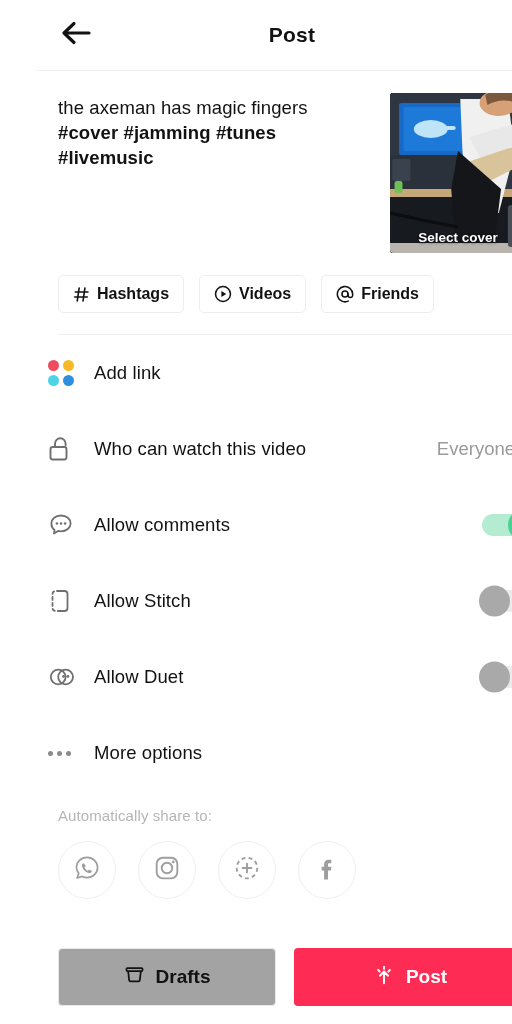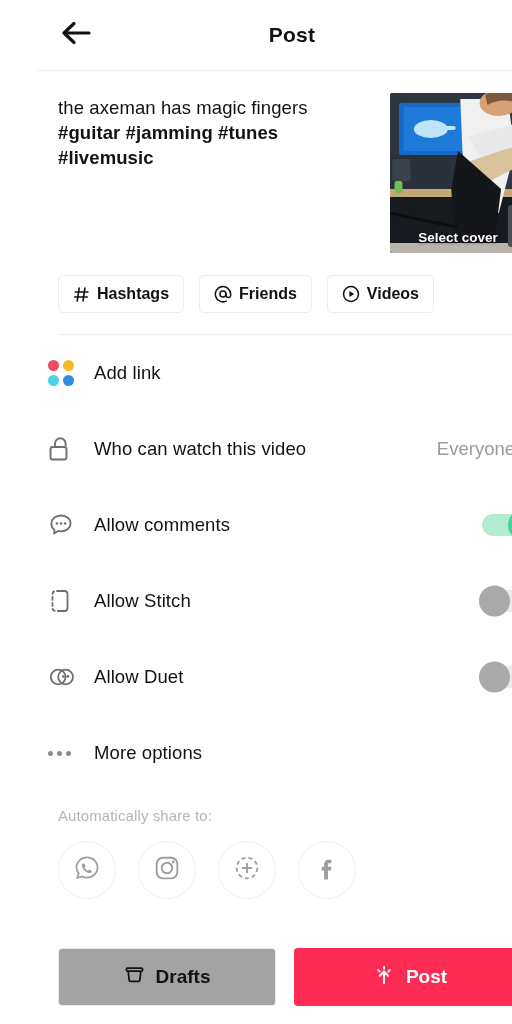--- a/index.html
+++ b/index.html
@@ -131,21 +131,21 @@
           <path d="M28 13H3M3 13L13 3.5M3 13L13 22.5" stroke="#121212" stroke-width="3.2" stroke-linecap="round" stroke-linejoin="round"></path>
         </svg>
       </span>
     </div>
     <div class="header-title">Post</div>
   </div>
 
   <div class="caption-wrap">
     <div class="caption-text">
       <span>the axeman has magic fingers</span><br>
-      <span class="caption-line2">#guitar #jamming #tunes</span><br>
+      <span class="caption-line2">#cover #jamming #tunes</span><br>
       <span class="caption-line2">#livemusic</span>
     </div>
     <div class="cover">
       <svg viewBox="0 0 120 160" preserveAspectRatio="none">
         <rect x="0" y="0" width="120" height="160" fill="#23282f"></rect>
         <rect x="0" y="0" width="120" height="96" fill="#2e3741"></rect>
         <rect x="8" y="10" width="62" height="52" rx="2" fill="#1769c8"></rect>
         <rect x="12" y="14" width="54" height="44" rx="1" fill="#1e7ad8"></rect>
         <ellipse cx="36" cy="36" rx="15" ry="9" fill="#bfe3f7"></ellipse>
         <rect x="36" y="33" width="22" height="4" rx="2" fill="#bfe3f7"></rect>
@@ -173,34 +173,34 @@
       <span class="chip-ico">
         <svg width="17" height="17" viewBox="0 0 20 20" fill="none">
           <path d="M7.2 2.5 L5 17.5 M14 2.5 L11.8 17.5 M2.7 7 H17.6 M1.9 13 H16.8" stroke="#121212" stroke-width="1.9" stroke-linecap="round"></path>
         </svg>
       </span>
       <span>Hashtags</span>
     </div>
     <div class="chip">
       <span class="chip-ico">
         <svg width="18" height="18" viewBox="0 0 20 20" fill="none">
-          <circle cx="10" cy="10" r="3.4" stroke="#121212" stroke-width="1.7"></circle>
-          <path d="M13.4 10 V11.8 a2.6 2.6 0 0 0 5.1 0 V10 A8.5 8.5 0 1 0 13.6 17.9" stroke="#121212" stroke-width="1.7" stroke-linecap="round" fill="none"></path>
-        </svg>
-      </span>
-      <span>Friends</span>
+          <circle cx="10" cy="10" r="8.3" stroke="#121212" stroke-width="1.7"></circle>
+          <path d="M8.2 6.6 L13.6 10 L8.2 13.4 Z" fill="#121212"></path>
+        </svg>
+      </span>
+      <span>Videos</span>
     </div>
     <div class="chip">
       <span class="chip-ico">
         <svg width="18" height="18" viewBox="0 0 20 20" fill="none">
-          <circle cx="10" cy="10" r="8.3" stroke="#121212" stroke-width="1.7"></circle>
-          <path d="M8.2 6.6 L13.6 10 L8.2 13.4 Z" fill="#121212"></path>
-        </svg>
-      </span>
-      <span>Videos</span>
+          <circle cx="10" cy="10" r="3.4" stroke="#121212" stroke-width="1.7"></circle>
+          <path d="M13.4 10 V11.8 a2.6 2.6 0 0 0 5.1 0 V10 A8.5 8.5 0 1 0 13.6 17.9" stroke="#121212" stroke-width="1.7" stroke-linecap="round" fill="none"></path>
+        </svg>
+      </span>
+      <span>Friends</span>
     </div>
   </div>
 
   <div class="divider"></div>
 
   <div class="rows">
 
     <div class="row">
       <div class="row-ico">
         <span class="link-dots">

